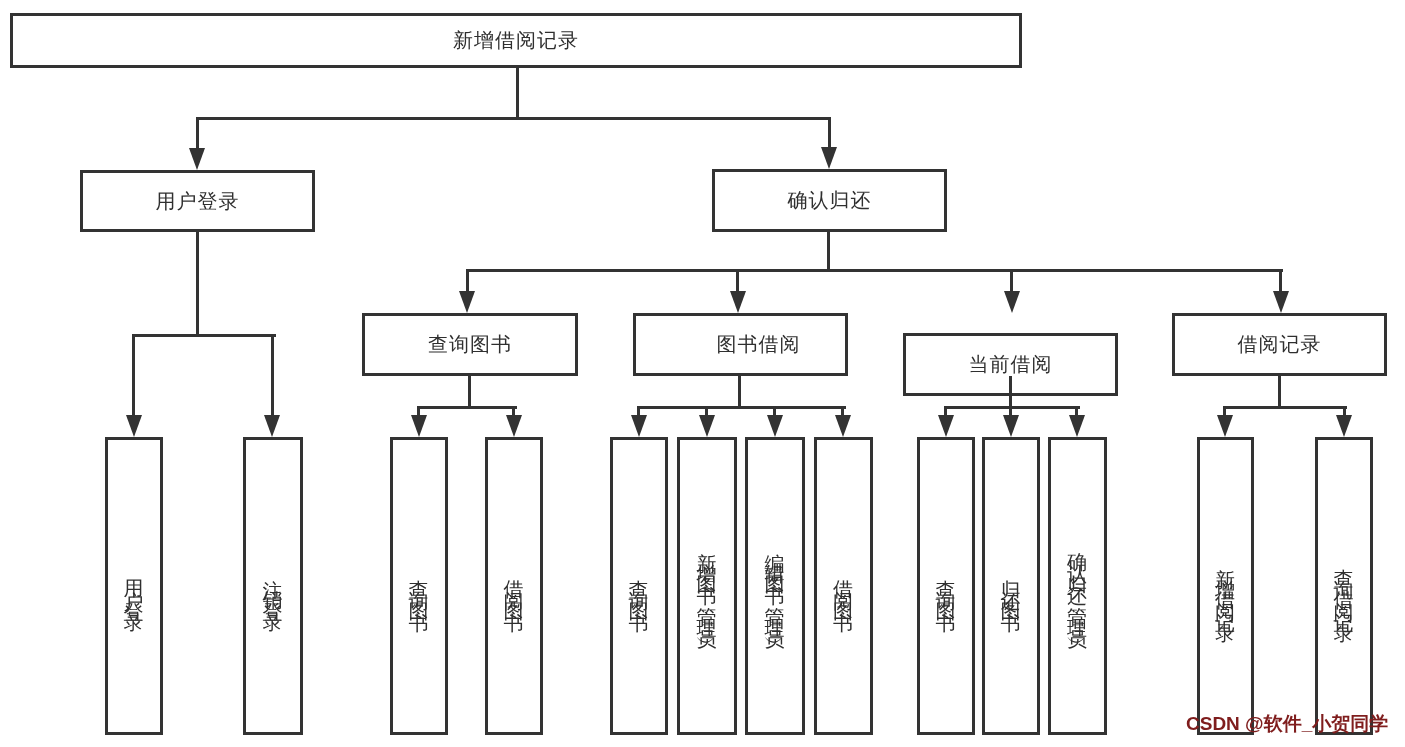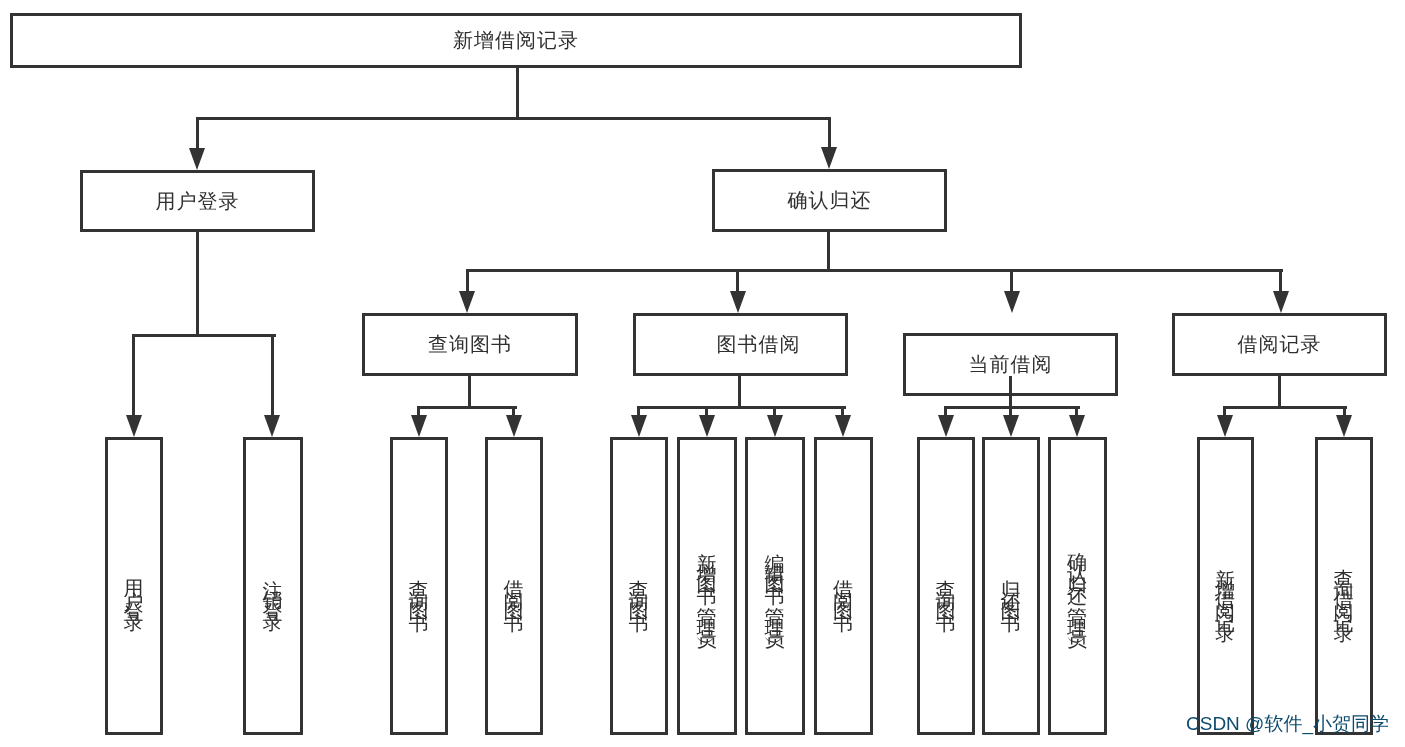--- a/index.html
+++ b/index.html
@@ -47,23 +47,24 @@
     width: 0; height: 0;
     border-left: 8px solid transparent;
     border-right: 8px solid transparent;
     border-top: 22px solid #333333;
   }
   .watermark {
     position: absolute;
     left: 1186px;
     top: 711px;
     font-size: 19px;
-    color: #0c4a6e;
+    color: #7f1d1d;
     z-index: 5;
     white-space: nowrap;
+    font-weight: bold;
   }
 </style>
 </head>
 <body>
 
 <div class="stage">
 
   <div class="hbox" style="left:10px; top:13px; width:1012px; height:55px;">
     <span>新增借阅记录</span>
   </div>

